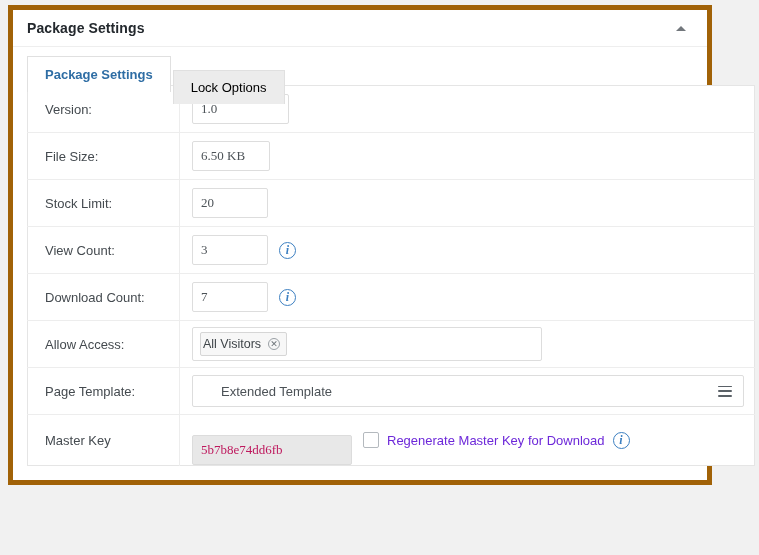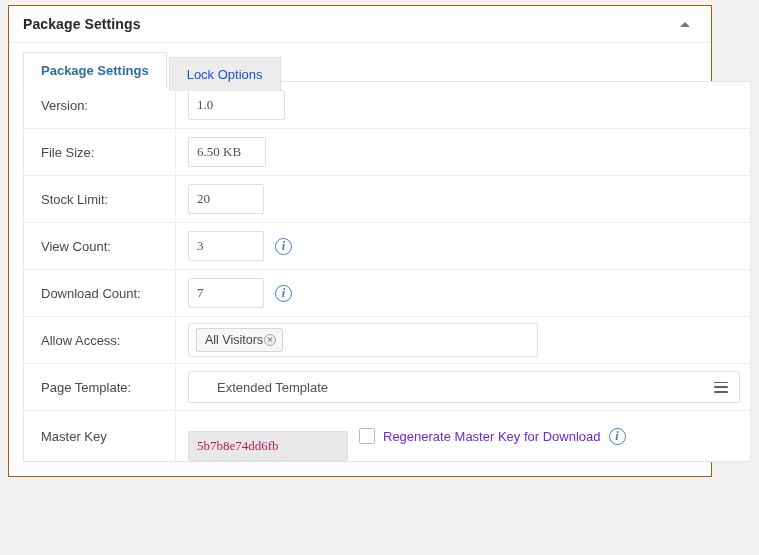--- a/index.html
+++ b/index.html
@@ -16,21 +16,21 @@
     overflow: hidden;
   }
 
   
   .metabox {
     position: absolute;
     left: 8px;
     top: 5px;
     width: 704px;
     background: #ffffff;
-    border: 1px solid #a16207;
+    border: 5px solid #a16207;
     box-sizing: border-box;
   }
   .metabox-header {
     position: relative;
     height: 37px;
     border-bottom: 1px solid #eeeeee;
     background: #ffffff;
     display: flex;
     align-items: center;
     padding: 0 12px 0 14px;
@@ -84,24 +84,24 @@
     z-index: 2;
   }
   .tab {
     font-size: 13px;
     line-height: 1;
     padding: 10px 17px 10px 17px;
     margin-right: 2px;
     border: 1px solid #e0e0e0;
     border-bottom: none;
     background: #ececec;
-    color: #1d4ed8;
+    color: #000000;
     cursor: pointer;
     position: relative;
-    top: 3px;
+    top: 12px;
     white-space: nowrap;
     user-select: none;
   }
   .tab.active {
     background: #ffffff;
     color: #2e6da4;
     font-weight: 600;
     border-color: #e0e0e0;
     padding-top: 11px;
     padding-bottom: 11px;
@@ -209,26 +209,26 @@
     background: #ffffff;
     display: flex;
     align-items: center;
     padding: 0 7px;
     box-sizing: border-box;
     cursor: text;
   }
   .ms-tag {
     display: inline-flex;
     align-items: center;
-    gap: 1px;
+    gap: 7px;
     border: 1px solid #d6d6d6;
     background: #f7f7f7;
     border-radius: 2px;
     height: 22px;
-    padding: 0 6px 0 8px;
+    padding: 0 6px 0 2px;
     font-size: 12.5px;
     color: #3f4549;
   }
   .ms-remove {
     width: 12px;
     height: 12px;
     border-radius: 50%;
     border: 1px solid #9aa0a5;
     color: #6d7479;
     font-size: 9px;

